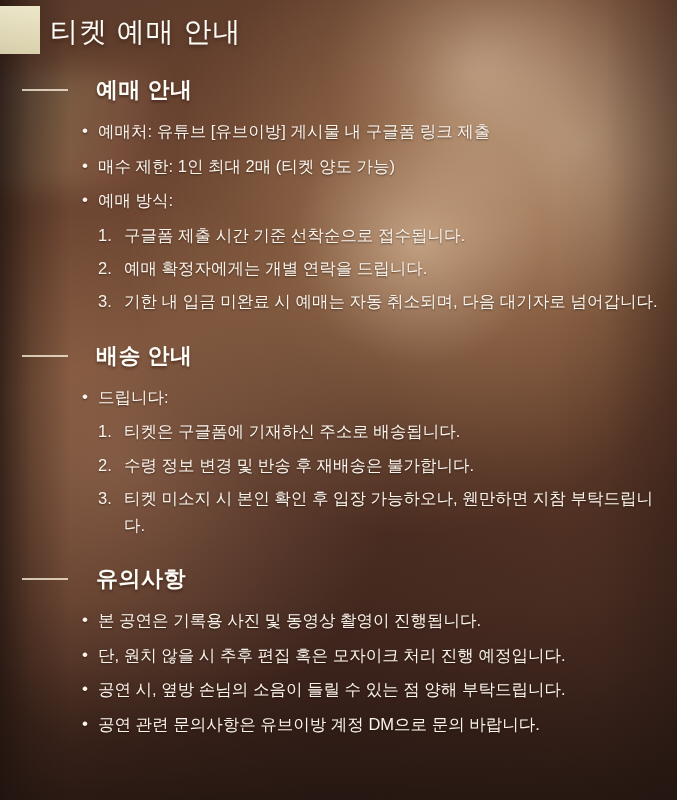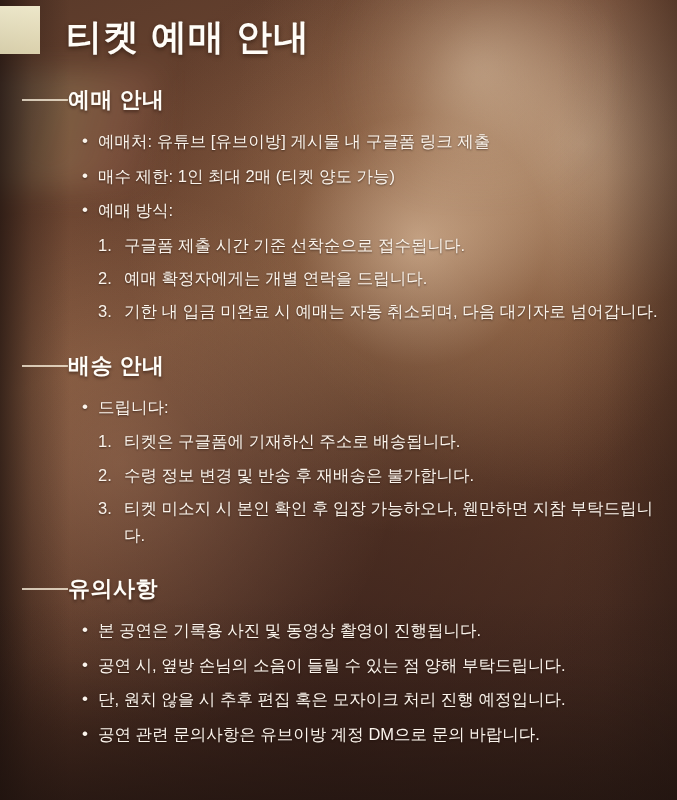--- a/index.html
+++ b/index.html
@@ -85,37 +85,37 @@
   }
 
   #content {
     position: relative;
     padding: 14px 16px 10px 22px;
     color: #fdf8f2;
     text-shadow: 0 1px 2px rgba(25, 12, 8, 0.55);
   }
 
   .doc-title {
-    font-size: 36px;
-    font-weight: 700;
+    font-size: 28px;
+    font-weight: 400;
     letter-spacing: 1px;
-    margin: 0 0 0 44px;
+    margin: 0 0 0 28px;
     line-height: 1.25;
     color: #fffdf8;
     text-shadow: 0 2px 4px rgba(30, 14, 8, 0.55);
   }
 
   .section {
     margin-top: 26px;
     position: relative;
   }
   .section-head {
     display: flex;
     align-items: center;
-    gap: 0;
+    gap: 28px;
     margin-left: 18px;
   }
   .section-rule {
     width: 46px;
     height: 2px;
     background: rgba(255, 246, 225, 0.75);
     flex: 0 0 auto;
     margin-left: -18px;
   }
   .section-title {
@@ -234,24 +234,24 @@
     <div class="section">
       <div class="section-head">
         <span class="section-rule"></span>
         <span class="section-title">유의사항</span>
       </div>
       <ul class="bullets">
         <li>
           <span>본 공연은 기록용 사진 및 동영상 촬영이 진행됩니다.</span>
         </li>
         <li>
+          <span>단, 원치 않을 시 추후 편집 혹은 모자이크 처리 진행 예정입니다.</span>
+        </li>
+        <li>
           <span>공연 시, 옆방 손님의 소음이 들릴 수 있는 점 양해 부탁드립니다.</span>
-        </li>
-        <li>
-          <span>단, 원치 않을 시 추후 편집 혹은 모자이크 처리 진행 예정입니다.</span>
         </li>
         <li>
           <span>공연 관련 문의사항은 유브이방 계정 DM으로 문의 바랍니다.</span>
         </li>
       </ul>
     </div>
   </div>
 </div>
 
 </body></html>

